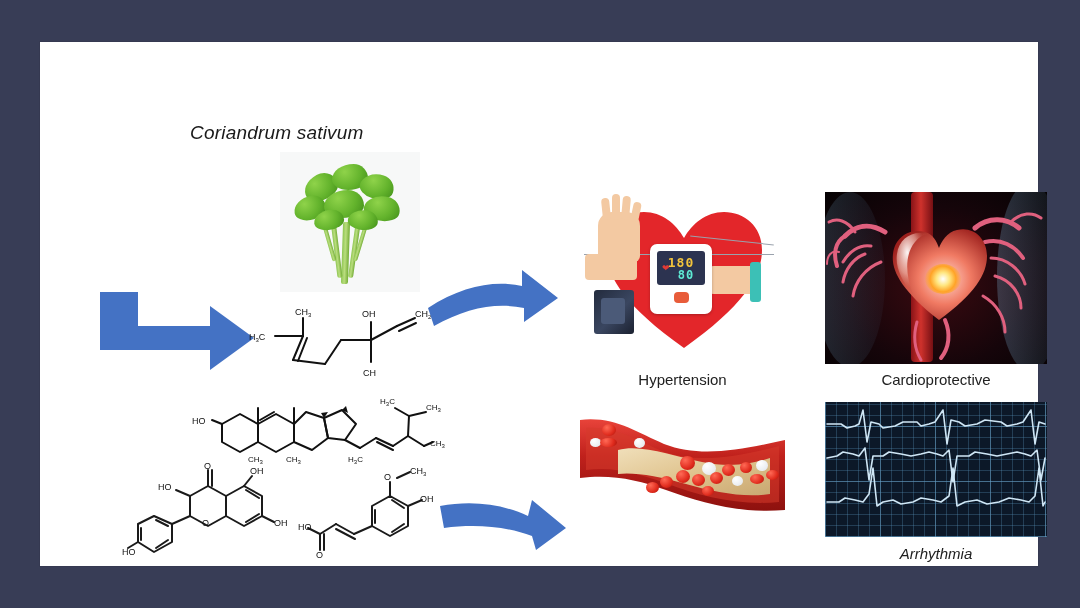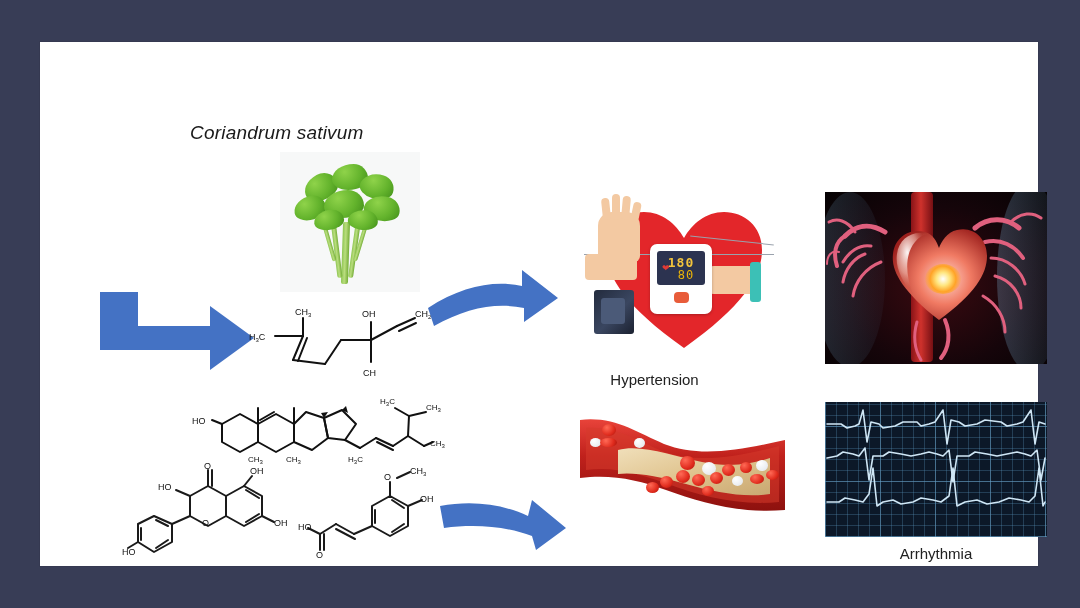--- a/index.html
+++ b/index.html
@@ -104,21 +104,21 @@
     background: #ffffff; border-radius: 7px;
     box-shadow: 0 1px 3px rgba(0,0,0,0.25);
   }
   .bp-screen {
     position: absolute; left: 7px; top: 7px; width: 48px; height: 34px;
     background: #2c3350; border-radius: 3px;
     display: flex; align-items: center; justify-content: center;
   }
   .bp-digits { display: flex; flex-direction: column; align-items: flex-end; line-height: 1; }
   .bp-sys { font-family: "DejaVu Sans Mono", monospace; font-size: 13px; font-weight: bold; color: #f2c33c; letter-spacing: 1px; }
-  .bp-dia { font-family: "DejaVu Sans Mono", monospace; font-size: 12px; font-weight: normal; color: #eab308; letter-spacing: 1px; }
+  .bp-dia { font-family: "DejaVu Sans Mono", monospace; font-size: 12px; font-weight: bold; color: #5eead4; letter-spacing: 1px; }
   .bp-hearticon { position: absolute; left: 5px; top: 12px; color: #e03a35; font-size: 9px; }
   .bp-button { position: absolute; left: 24px; top: 48px; width: 15px; height: 11px; background: #e85c3a; border-radius: 4px; }
   .bp-cuff {
     position: absolute; left: 14px; top: 98px; width: 40px; height: 44px;
     background: linear-gradient(135deg, #232b3d 0%, #3a4660 55%, #1b2130 100%);
     border-radius: 3px;
   }
   .bp-cuff::after {
     content:""; position:absolute; left:7px; top:8px; width:24px; height:26px;
     background: #4b5a78; border-radius: 3px;
@@ -162,24 +162,24 @@
   .ecg-svg { position:absolute; inset:0; }
 
   
   .tile-label {
     position: absolute;
     font-size: 15px;
     color: #212121;
     text-align: center;
     white-space: nowrap;
   }
-  #label-hypertension  { left: 512px; top: 329px; width: 205px; }
+  #label-hypertension  { left: 540px; top: 329px; width: 205px; }
   #label-cardio        { left: 785px; top: 329px; width: 222px; }
   #label-hyperlipidemia{ left: 540px; top: 503px; width: 205px; }
-  #label-arrhythmia    { left: 785px; top: 503px; width: 222px; }
+  #label-arrhythmia    { left: 785px; top: 503px; width: 222px; font-style: italic; }
 
   
   .arrow-svg { position: absolute; }
   #arrow-bent   { left: 58px;  top: 246px; width: 160px; height: 92px; }
   #arrow-top    { left: 388px; top: 222px; width: 135px; height: 80px; }
   #arrow-bottom { left: 400px; top: 452px; width: 130px; height: 62px; }
 
   
   .chem { position: absolute; }
   #chem-linalool     { left: 205px; top: 262px; width: 200px; height: 78px; }
@@ -431,20 +431,21 @@
               <stop offset="60%" stop-color="#f3c9bd" stop-opacity="0.55"></stop>
               <stop offset="100%" stop-color="#c25043" stop-opacity="0.2"></stop>
             </radialGradient>
           </defs>
           <path d="M52,96 C14,66 4,46 6,30 C8,12 24,4 38,8 C46,10 50,18 52,24 C54,18 60,8 70,6 C86,2 100,14 100,32 C100,50 88,70 52,96 Z" fill="url(#hgrad)"></path>
           <path d="M40,10 C26,6 12,14 10,30 C8,42 14,56 26,70 C18,50 18,30 28,18 C32,13 36,11 40,10 Z" fill="url(#hgrad2)"></path>
         </svg>
       </div>
       <div class="glow"></div>
     </div>
+    <div class="tile-label" id="label-cardio">Cardioprotective</div>
 
     <div class="photo" id="lipid-tile">
       <div class="artery-wrap">
         <svg style="position:absolute; inset:0;" viewBox="0 0 205 135">
           <defs>
             <linearGradient id="vesselg" x1="0" y1="0" x2="0" y2="1">
               <stop offset="0%" stop-color="#e8433a"></stop>
               <stop offset="40%" stop-color="#c0211c"></stop>
               <stop offset="100%" stop-color="#8d110e"></stop>
             </linearGradient>

